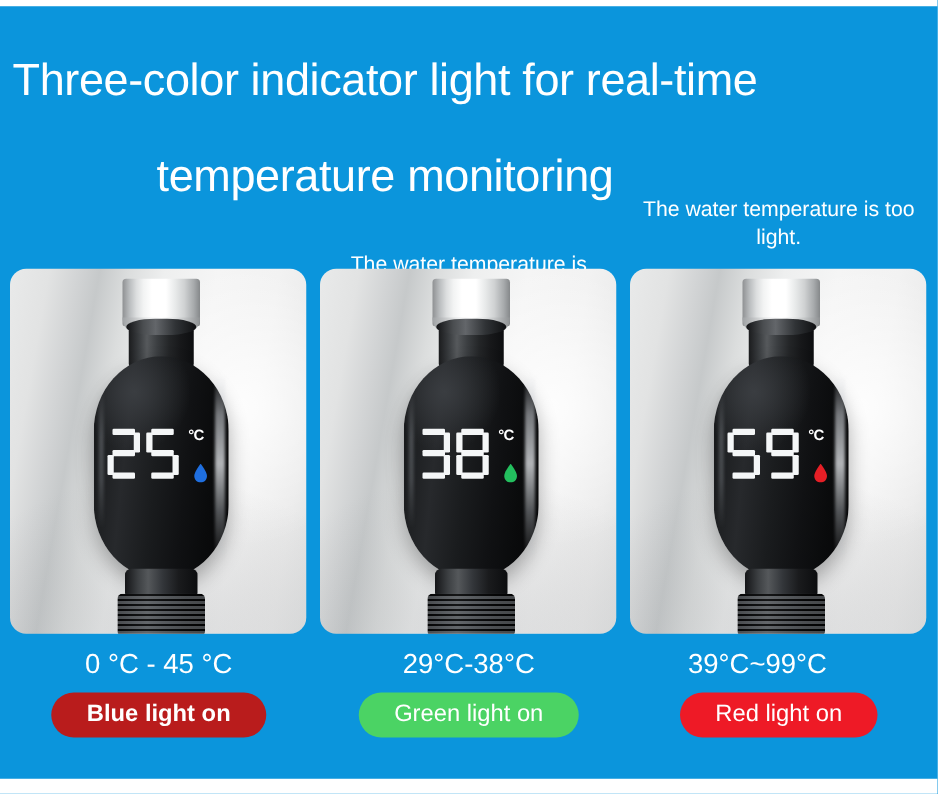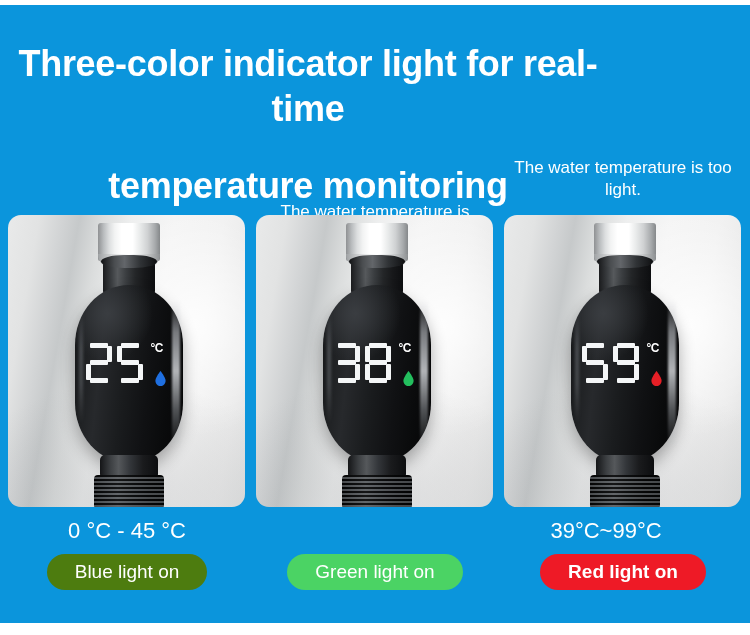--- a/index.html
+++ b/index.html
@@ -11,21 +11,21 @@
   }
   .stage{
     position:absolute;left:0;top:5px;width:750px;height:618px;
     background:#0b95dc;
   }
 
   
   .title{
     position:absolute;left:0;top:36px;width:616px;
     text-align:center;color:#ffffff;
-    font-size:36px;line-height:45px;font-weight:bold;
+    font-size:36px;line-height:45px;font-weight:normal;
     letter-spacing:-0.3px;
   }
   .title .l2{display:block;margin-top:32px;}
 
   
   .captions{
     position:absolute;left:0;top:152px;width:750px;height:50px;
   }
   .caption{
     position:absolute;top:0;width:248px;
@@ -179,21 +179,21 @@
   }
   .range.r0{left:3px;}
   .range.r1{left:251px;}
   .range.r2{left:482px;}
 
   
   .pills{position:absolute;left:0;top:549px;width:750px;height:36px;}
   .pillwrap{position:absolute;top:0;width:248px;display:flex;justify-content:center;}
   .pillwrap.w0{left:3px;}
   .pillwrap.w1{left:251px;}
-  .pillwrap.w2{left:499px;font-weight:bold;}
+  .pillwrap.w2{left:499px;}
   .pill{
     display:inline-block;border-radius:18px;
     color:#ffffff;font-size:19px;line-height:36px;height:36px;
     padding:0 28px;white-space:nowrap;
   }
 </style>
 </head>
 <body style="background: rgb(255, 255, 255);">
 
 <div class="stage" style="background: rgb(11, 149, 220);">
@@ -336,26 +336,27 @@
         </div>
         <div class="neck"></div>
         <div class="thread"></div>
       </div>
     </div>
 
   </div>
 
   <div class="ranges">
     <div class="range r0">0 °C - 45 °C</div>
+    <div class="range r1">29°C-38°C</div>
     <div class="range r2">39°C~99°C</div>
   </div>
 
   <div class="pills">
     <div class="pillwrap w0">
-      <span class="pill" style="background: #4d7c0f;">Blue light on</span>
+      <span class="pill" style="background: #b91c1c; font-weight: bold;">Blue light on</span>
     </div>
     <div class="pillwrap w1">
       <span class="pill" style="background: rgb(75, 211, 100);">Green light on</span>
     </div>
     <div class="pillwrap w2">
       <span class="pill" style="background: rgb(238, 26, 38);">Red light on</span>
     </div>
   </div>
 
 </div>

